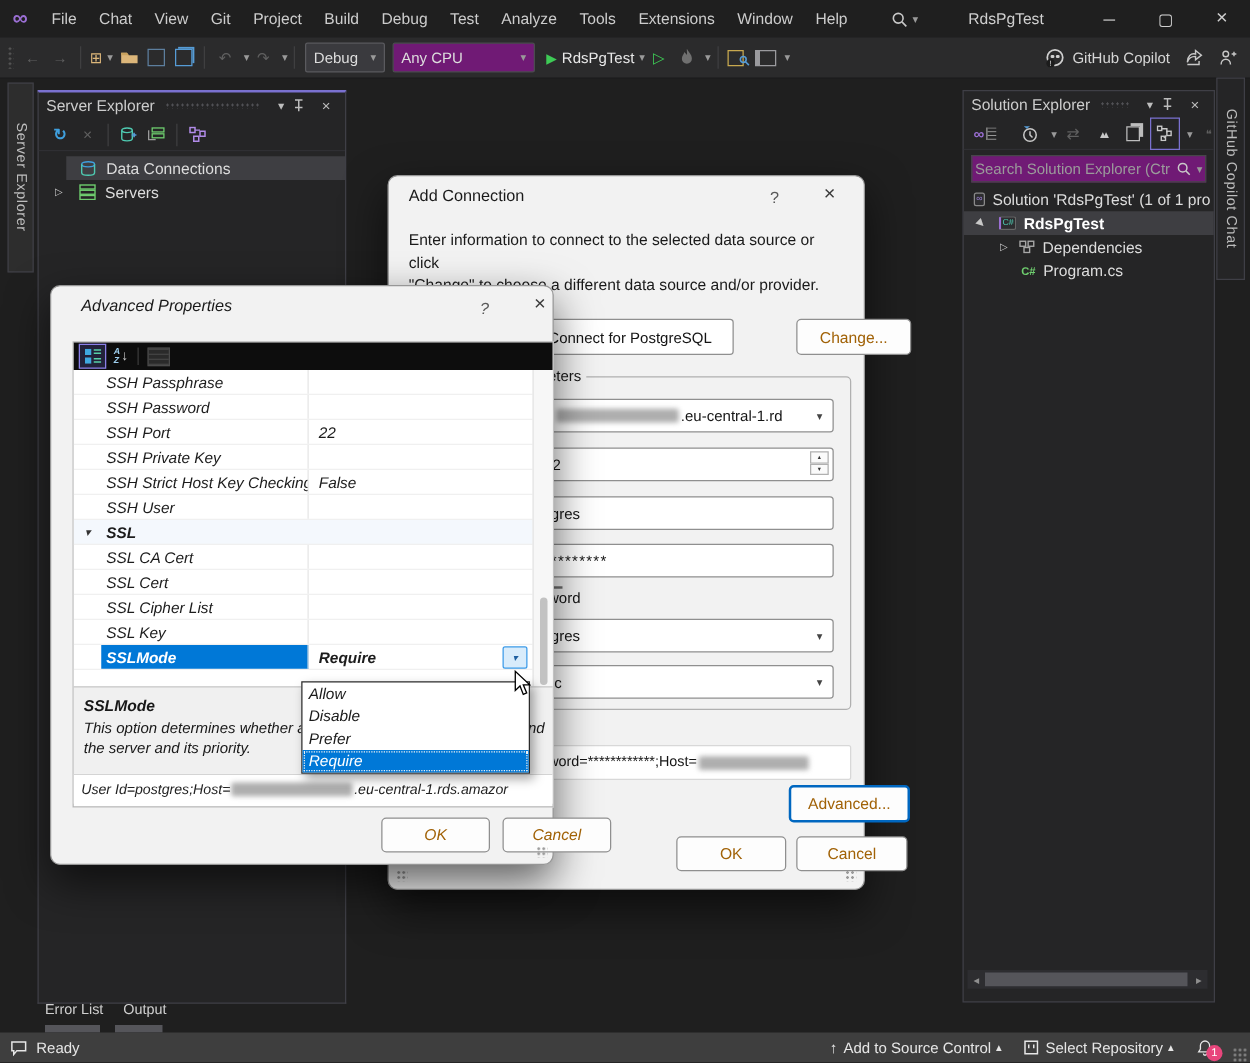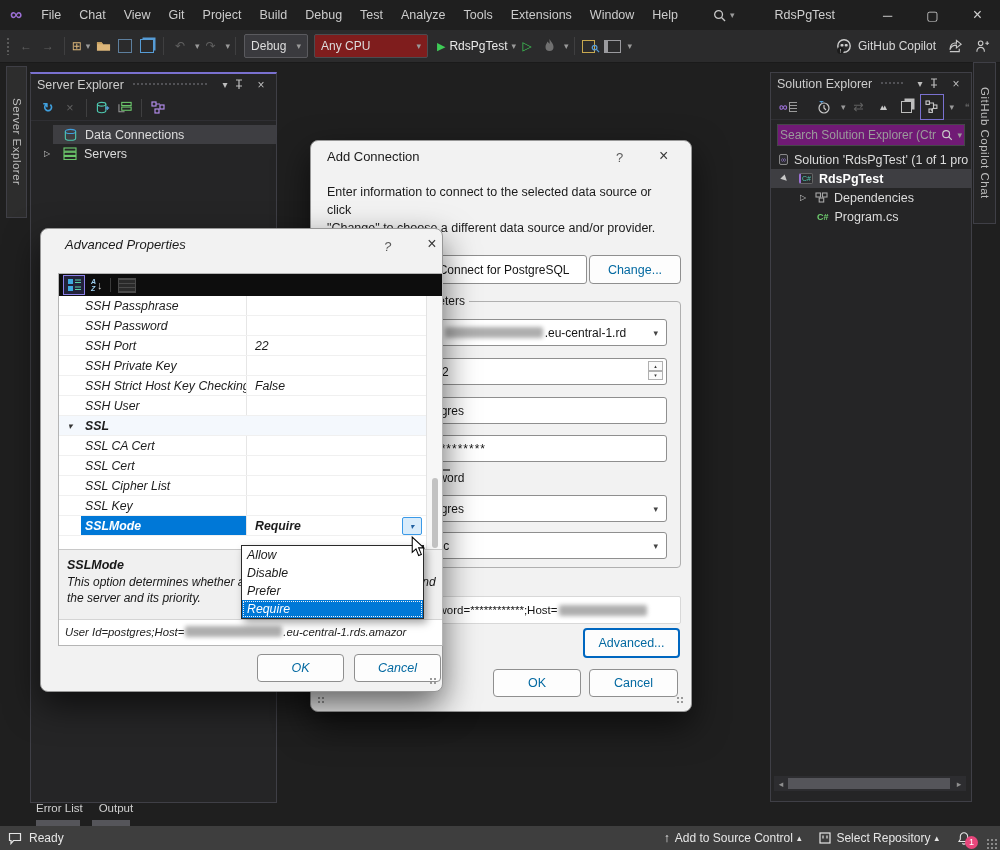--- a/index.html
+++ b/index.html
@@ -15,21 +15,21 @@
   .tb-search{margin-left:26px;color:#c8c8c8;}
   .tb-title{margin-left:40px;color:#cfcfcf;}
   .win-btn{width:45px;height:30px;display:flex;align-items:center;justify-content:center;color:#cfcfcf;font-size:13px;}
   .caret{font-size:9px;color:#9a9a9a;margin-left:4px;}
 
   
   .toolbar{left:0;top:30px;width:1000px;height:32px;background:#2b2b2c;border-bottom:1px solid #1a1a1a;display:flex;align-items:center;color:#c8c8c8;font-size:12px;}
   .tbtn{display:flex;align-items:center;justify-content:center;height:24px;min-width:22px;color:#c8c8c8;}
   .tbtn.dim{color:#606060;}
   .tsep{width:1px;height:18px;background:#3f3f40;margin:0 5px;}
-  .combo{height:22px;background:#7f1d1d;border:1px solid #4b4b4f;color:#dddddd;display:flex;align-items:center;padding:0 6px;border-radius:2px;margin:0 3px;}
+  .combo{height:22px;background:#701a75;border:1px solid #4b4b4f;color:#dddddd;display:flex;align-items:center;padding:0 6px;border-radius:2px;margin:0 3px;}
   .combo .caret{margin-left:10px;}
   .grip-dots{width:5px;height:18px;margin:0 4px 0 6px;background-image:radial-gradient(#5a5a5a 1px,transparent 1.1px);background-size:4px 4px;}
   .runlbl{color:#e8e8e8;margin-left:4px;}
 
   
   .vtab{background:#2d2d2d;border:1px solid #3f3f46;color:#bdbdbd;font-size:11.5px;writing-mode:vertical-rl;display:flex;align-items:center;justify-content:center;letter-spacing:.5px;}
 
   
   .panel{background:#252526;border:1px solid #3f3f46;color:#cccccc;font-size:12.5px;}
   .ptitle{height:21px;display:flex;align-items:center;padding:0 6px;color:#cccccc;}
@@ -46,21 +46,21 @@
   
   .statusbar{left:0;top:826px;width:1000px;height:24px;background:#3e3e3e;color:#e6e6e6;font-size:12px;display:flex;align-items:center;}
   .sb-item{display:flex;align-items:center;margin-right:18px;white-space:nowrap;}
   .badge{background:#e8467c;color:#fff;font-size:9px;border-radius:50%;width:13px;height:13px;display:flex;align-items:center;justify-content:center;}
 
   
   .dlg{position:absolute;background:#f2f2f2;border:1px solid #979797;border-radius:8px;box-shadow:0 14px 34px rgba(0,0,0,.60);color:#181818;font-size:12.5px;}
   .dlg-title{font-size:13px;color:#1a1a1a;}
   .dlg-glyph{color:#5a5a5a;font-size:13px;}
   .f{position:absolute;background:#ffffff;border:1px solid #8f8f8f;border-radius:3px;display:flex;align-items:center;font-size:12px;color:#141414;overflow:hidden;white-space:nowrap;}
-  .btn{position:absolute;background:#fdfdfd;border:1px solid #8f8f8f;border-radius:4px;display:flex;align-items:center;justify-content:center;font-size:12.5px;color:#0369a1;}
+  .btn{position:absolute;background:#fdfdfd;border:1px solid #8f8f8f;border-radius:4px;display:flex;align-items:center;justify-content:center;font-size:12.5px;color:#a16207;margin-left:48px;}
   .blur-chip{background:#aeaeae;border-radius:2px;filter:blur(2px);height:11px;display:inline-block;}
   .chev{position:absolute;right:8px;font-size:9px;color:#444;}
   .grip{width:9px;height:9px;background-image:radial-gradient(#9a9a9a 1px,transparent 1.2px);background-size:4px 4px;}
 
   
   .pg-wrap{position:absolute;left:17px;top:44px;width:383px;height:371px;border:1px solid #b5b5b5;background:#ffffff;}
   .pg-toolbar{height:22px;background:#0d0d0d;display:flex;align-items:center;padding-left:4px;}
   .pg-grid{position:relative;height:253px;overflow:hidden;background:#fff;}
   .prow{position:relative;height:19px;display:flex;align-items:stretch;font-size:12.3px;color:#1c1c1c;border-bottom:1px solid #f0f0f0;}
   .prow .indent{width:22px;display:flex;align-items:center;justify-content:center;}

